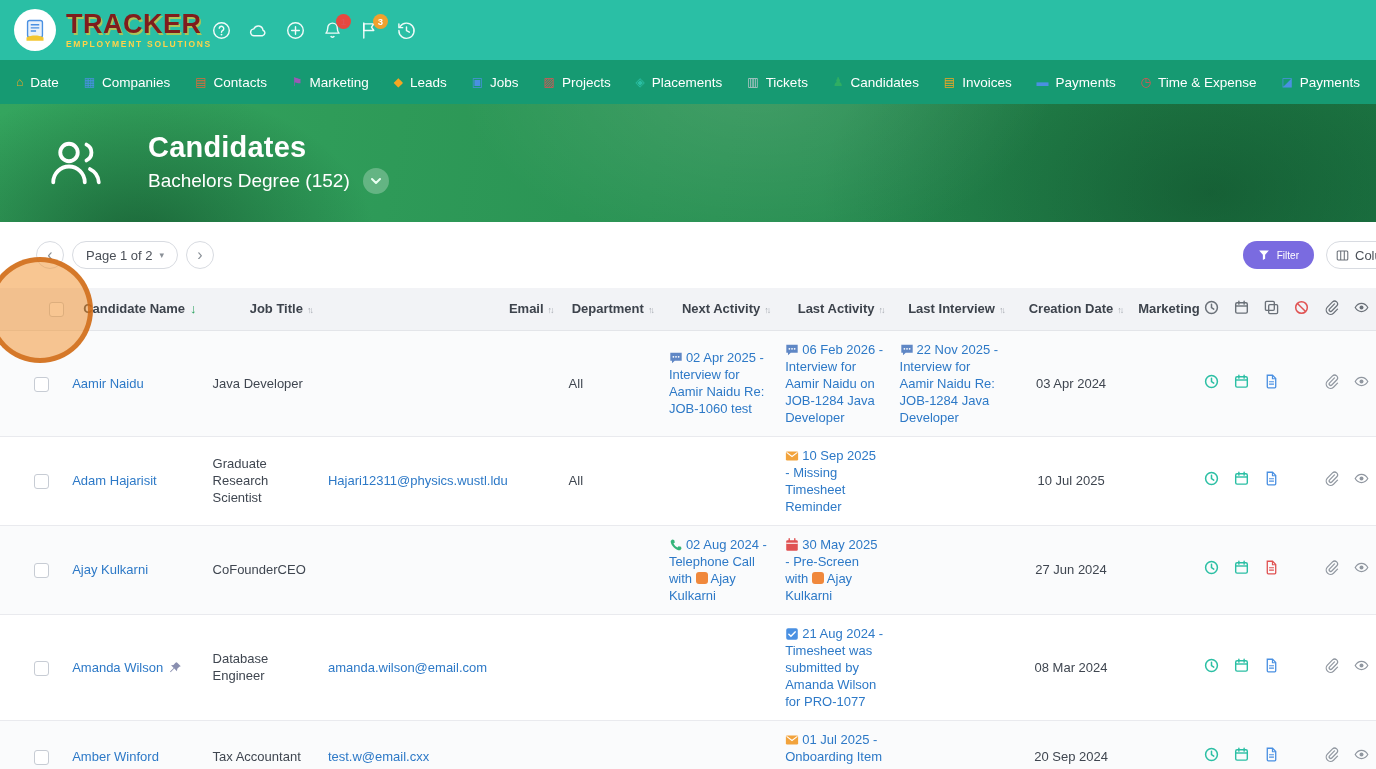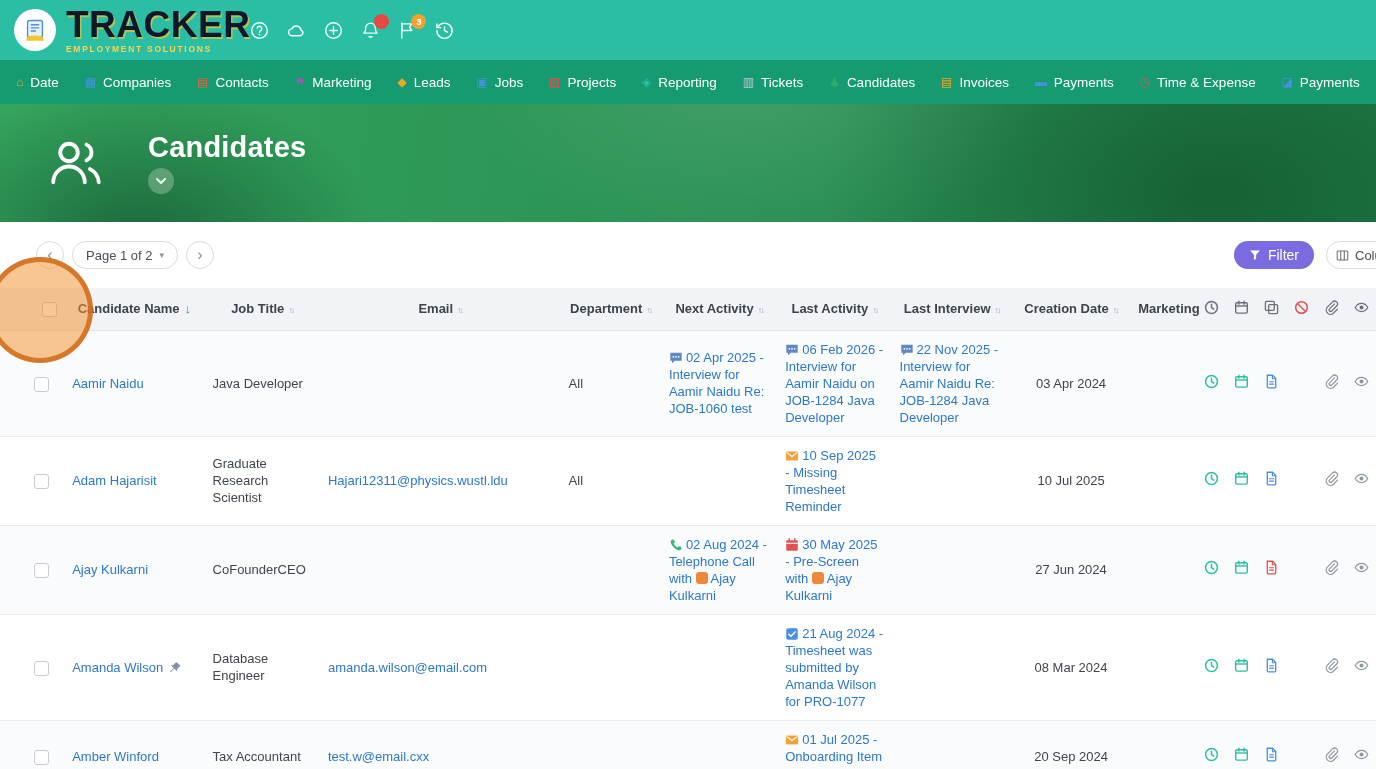--- a/index.html
+++ b/index.html
@@ -6,21 +6,21 @@
   html,body{width:1376px;height:769px;overflow:hidden}
   body{font-family:"Liberation Sans","DejaVu Sans",sans-serif;background:#fff;position:relative;font-size:13px;color:#3f4650}
   a{text-decoration:none;cursor:pointer}
 
   
   .topbar{height:60px;background:#2abfa5;display:flex;align-items:center;padding:0 20px 0 14px}
   .logo{display:flex;align-items:center;gap:10px;cursor:pointer}
   .logo-badge{width:42px;height:42px;border-radius:50%;background:#fff;display:flex;align-items:center;justify-content:center;overflow:hidden}
   .logo-badge svg{width:34px;height:34px}
   .logo-text{display:flex;flex-direction:column;gap:1px}
-  .logo-title{font-size:37px;font-weight:bold;color:#0f172a;letter-spacing:.5px;line-height:1;text-shadow:1.5px 1.5px 0 rgba(243,198,48,.65)}
+  .logo-title{font-size:27px;font-weight:bold;color:#7f1d1d;letter-spacing:.5px;line-height:1;text-shadow:1.5px 1.5px 0 rgba(243,198,48,.65)}
   .logo-sub{font-size:8.5px;color:#ffd24a;letter-spacing:1.7px;font-weight:bold}
   .search{margin-left:auto;margin-right:22px}
   .search input{width:180px;height:30px;border-radius:15px;border:none;background:rgba(0,45,35,.18);color:#eafaf6;padding:0 14px;font-size:13px;outline:none}
   .search input::placeholder{color:#cdeee6}
   .top-icons{display:flex;align-items:center;gap:18px}
   .tico{position:relative;width:19px;height:19px;color:rgba(255,255,255,.93);cursor:pointer}
   .tico svg{width:19px;height:19px;display:block}
   .badge{position:absolute;top:-7px;right:-9px;min-width:15px;height:15px;border-radius:8px;font-size:9.5px;color:#fff;display:flex;align-items:center;justify-content:center;padding:0 3px;font-weight:bold}
   .badge.red{background:#e8483f}
   .badge.orange{background:#f0a12e}
@@ -43,28 +43,28 @@
   .hero-sub{color:#fff;font-size:19px;font-weight:500}
   .hero-chevron{width:26px;height:26px;border-radius:50%;border:none;background:rgba(255,255,255,.26);display:flex;align-items:center;justify-content:center;cursor:pointer}
   .hero-chevron svg{width:12px;height:12px}
 
   
   .toolbar{height:66px;background:#fff;position:relative}
   .pager{position:absolute;left:36px;top:19px;display:flex;gap:8px}
   .tb-btn{height:28px;border:1px solid #d8dbe1;background:#fff;border-radius:14px;font-size:13px;color:#4a4f57;display:flex;align-items:center;gap:7px;padding:12px 13px;cursor:pointer}
   .tb-btn.sq{width:28px;padding:0;justify-content:center;color:#8a9097;font-size:16px}
   .dd{font-size:9px;color:#8a9097}
-  .filter-btn{position:absolute;right:62px;top:19px;height:28px;border:none;border-radius:15px;background:#7a6be0;color:#fff;font-size:14px;display:flex;align-items:center;gap:7px;padding:0 15px;cursor:pointer}
+  .filter-btn{position:absolute;right:62px;top:19px;height:28px;border:none;border-radius:15px;background:#7a6be0;color:#fff;font-size:10px;display:flex;align-items:center;gap:7px;padding:0 15px;cursor:pointer}
   .filter-btn svg{width:12px;height:12px;display:block}
   .columns-btn{position:absolute;left:1326px;top:19px;height:28px;width:130px;border:1px solid #d8dbe1;border-radius:15px;background:#fff;color:#4a4f57;font-size:13px;display:flex;align-items:center;gap:6px;padding:0 9px;cursor:pointer}
   .columns-btn svg{width:13px;height:13px;color:#6a7078;flex:none}
 
   
   table{border-collapse:collapse;table-layout:fixed;width:1377px}
-  thead th{background:#f2f3f6;height:42px;font-size:13px;font-weight:bold;color:#3d434c;text-align:center;padding:0 8px;border-bottom:1px solid #e3e5e9;cursor:pointer}
+  thead th{background:#f2f3f6;height:42px;font-size:13px;font-weight:bold;color:#3d434c;text-align:right;padding:0 8px;border-bottom:1px solid #e3e5e9;cursor:pointer}
   tbody td{border-bottom:1px solid #e9eaee;vertical-align:middle;font-size:13px;color:#3f4650;padding:10px 8px;line-height:17px}
   tbody tr:nth-child(odd){background:#fafbfc}
   th.col-check,td.cell-check{padding:0 0 0 34px}
   .cb{display:inline-block;width:15px;height:15px;border:1.5px solid #c7ccd4;border-radius:3px;background:#fff;cursor:pointer;vertical-align:middle}
   .sort{font-size:9px;color:#a6aab1;letter-spacing:-2px;margin-left:4px;font-weight:normal}
   .sorted-arrow{color:#27a05c;font-weight:bold;margin-left:5px;font-size:13px}
   a.link{color:#2d79c7}
   .activity{color:#2d79c7;display:block;line-height:17px}
   .i{display:inline-block;line-height:0}
   .i svg{width:15px;height:15px}
@@ -171,21 +171,21 @@
       <a class="nav-item">
         <span class="nav-glyph" style="color:#4a90e2">▣</span>
         <span>Jobs</span>
       </a>
       <a class="nav-item">
         <span class="nav-glyph" style="color:#e05252">▨</span>
         <span>Projects</span>
       </a>
       <a class="nav-item">
         <span class="nav-glyph" style="color:#2bbfa4">◈</span>
-        <span>Reporting</span>
+        <span>Placements</span>
       </a>
       <a class="nav-item">
         <span class="nav-glyph" style="color:#c3cad1">▥</span>
         <span>Tickets</span>
       </a>
       <a class="nav-item">
         <span class="nav-glyph" style="color:#2fae63">♟</span>
         <span>Candidates</span>
       </a>
       <a class="nav-item">
@@ -211,20 +211,21 @@
       <svg viewBox="0 0 32 32">
           <circle cx="12" cy="10" r="5" fill="none" stroke="#fff" stroke-width="2.2"></circle>
           <path d="M3 27a9 9 0 0 1 18 0" fill="none" stroke="#fff" stroke-width="2.2" stroke-linecap="round"></path>
           <path d="M22 5.5a5 5 0 0 1 0 9" fill="none" stroke="#fff" stroke-width="2.2" stroke-linecap="round"></path>
           <path d="M24 19.5a9 9 0 0 1 5 7.5" fill="none" stroke="#fff" stroke-width="2.2" stroke-linecap="round"></path>
         </svg>
     </span>
     <div class="hero-text">
       <h1>Candidates</h1>
       <div class="hero-sub-row">
+        <span class="hero-sub">Bachelors Degree (152)</span>
         <button class="hero-chevron">
           <svg viewBox="0 0 12 12">
               <path d="M2 4l4 4 4-4" fill="none" stroke="#eafff3" stroke-width="2" stroke-linecap="round" stroke-linejoin="round"></path>
             </svg>
         </button>
       </div>
     </div>
   </section>
 
   <div class="toolbar">

